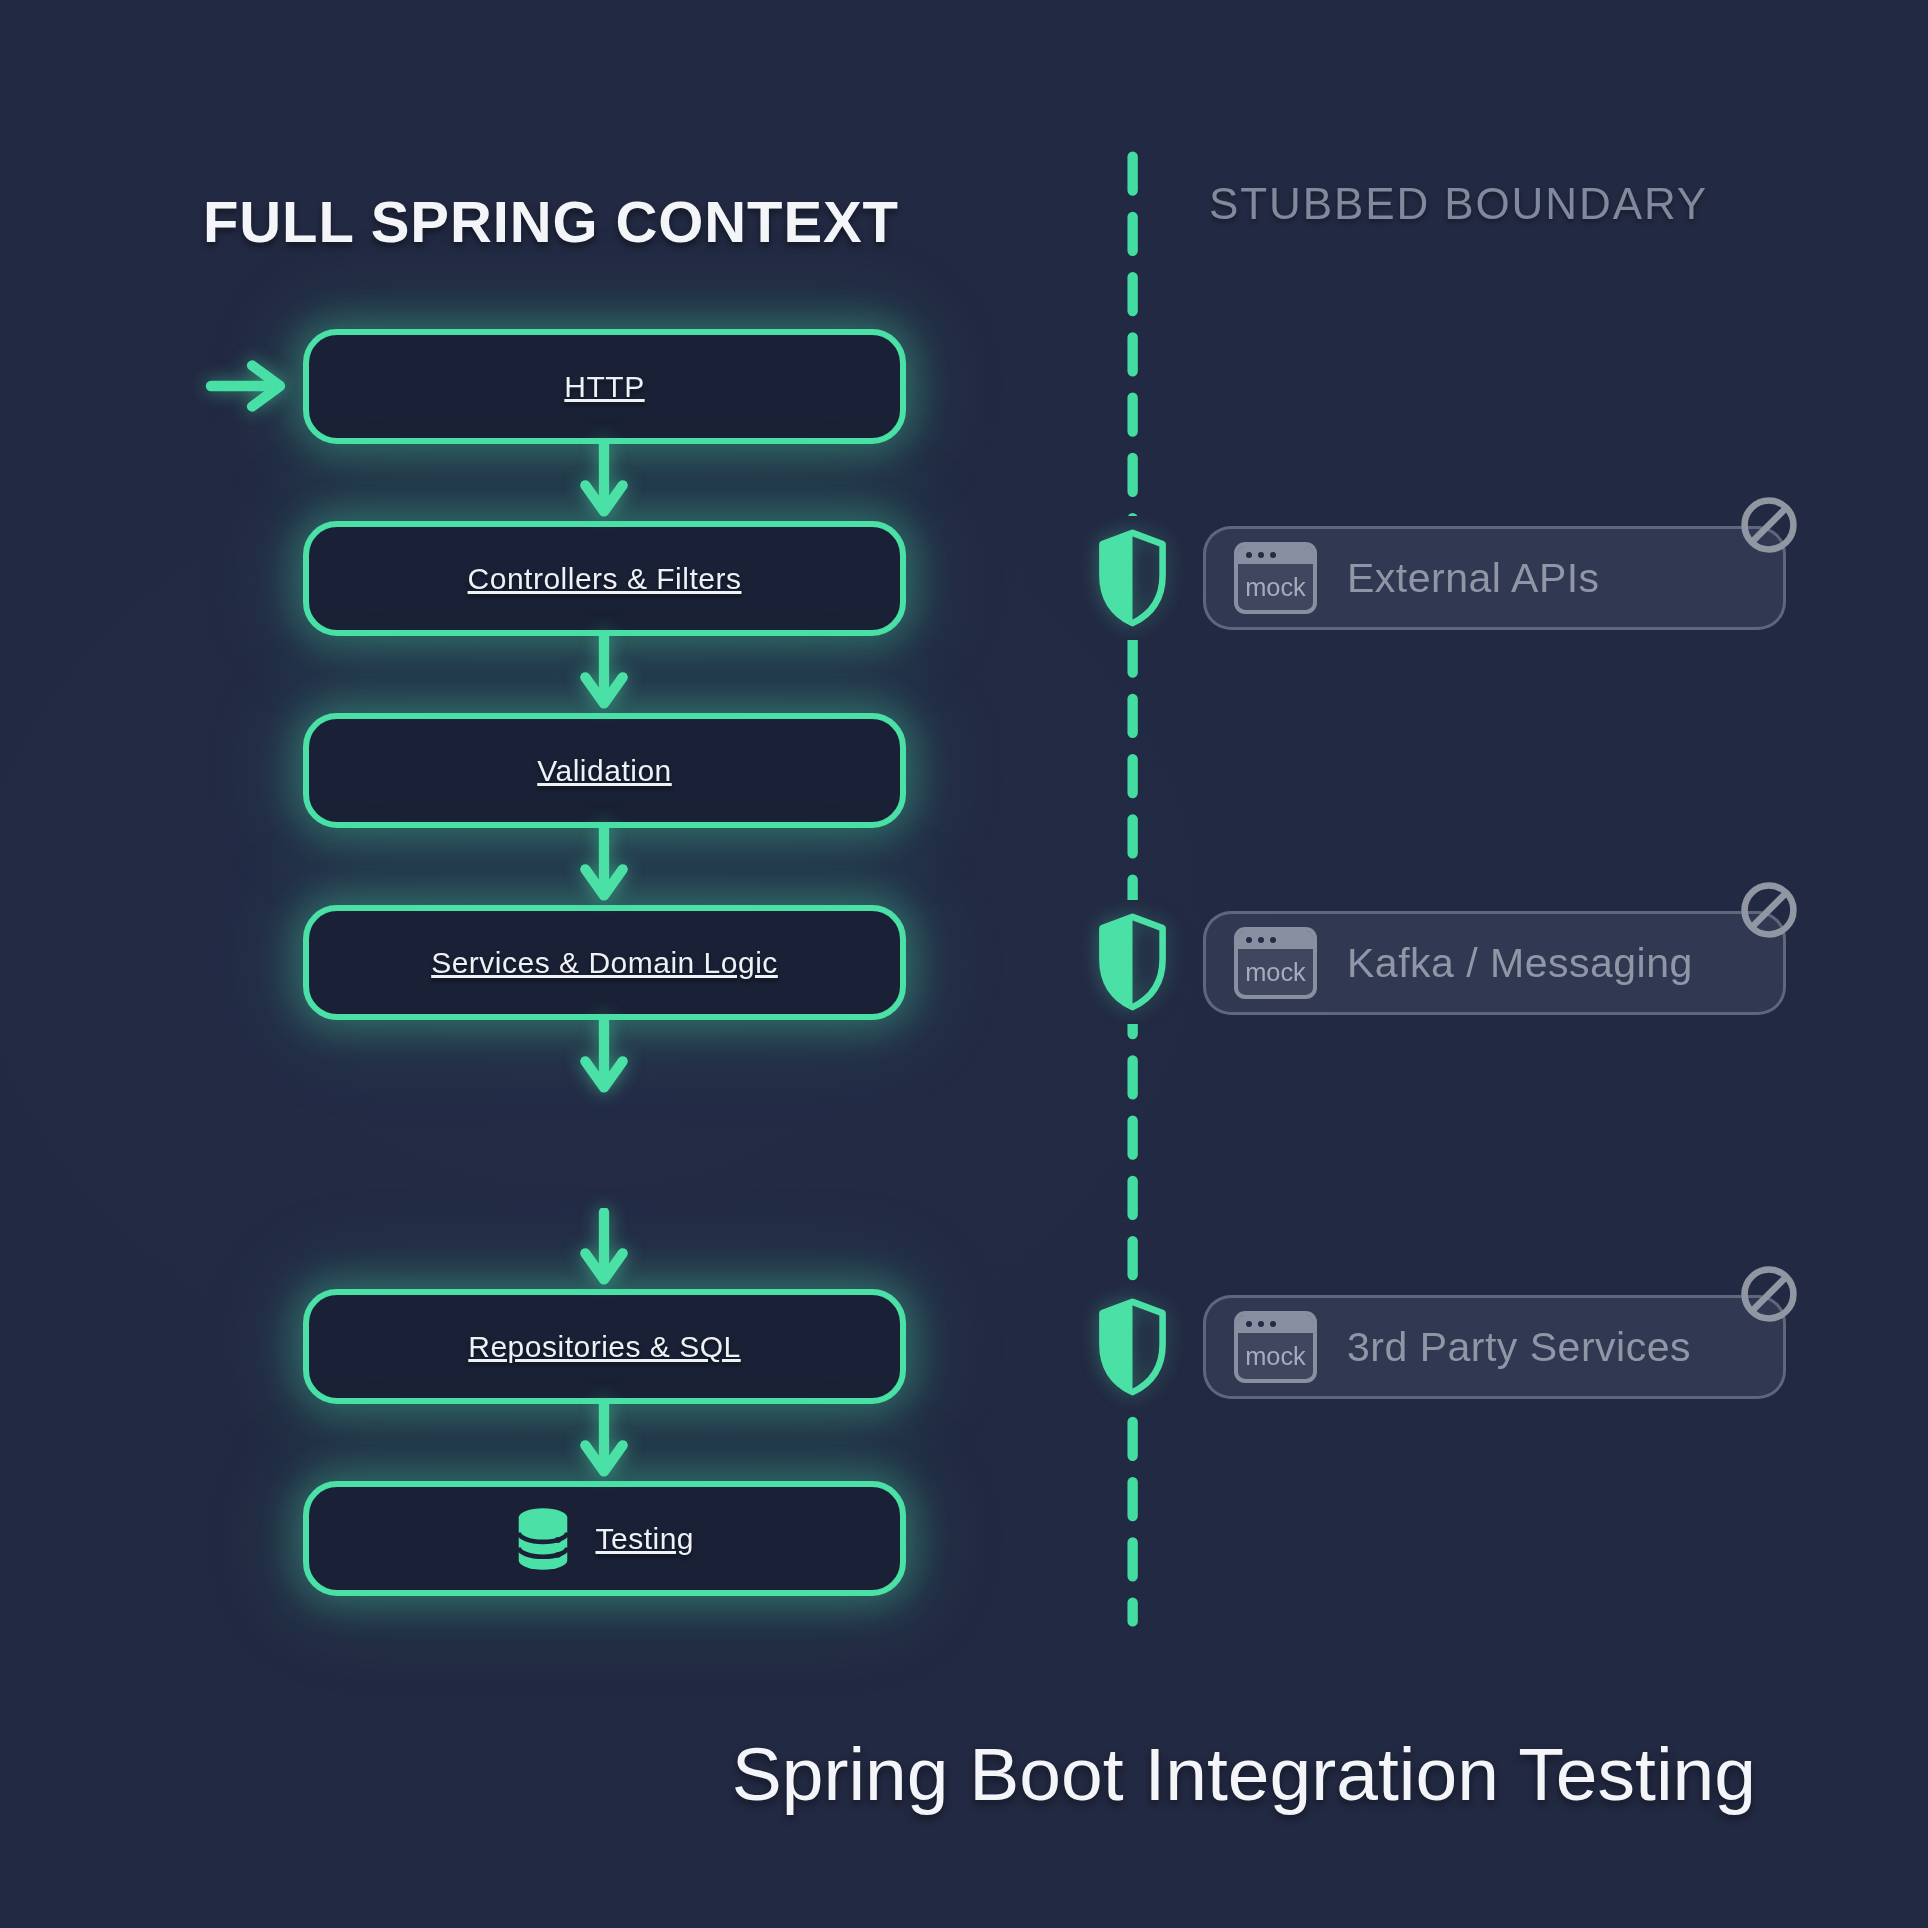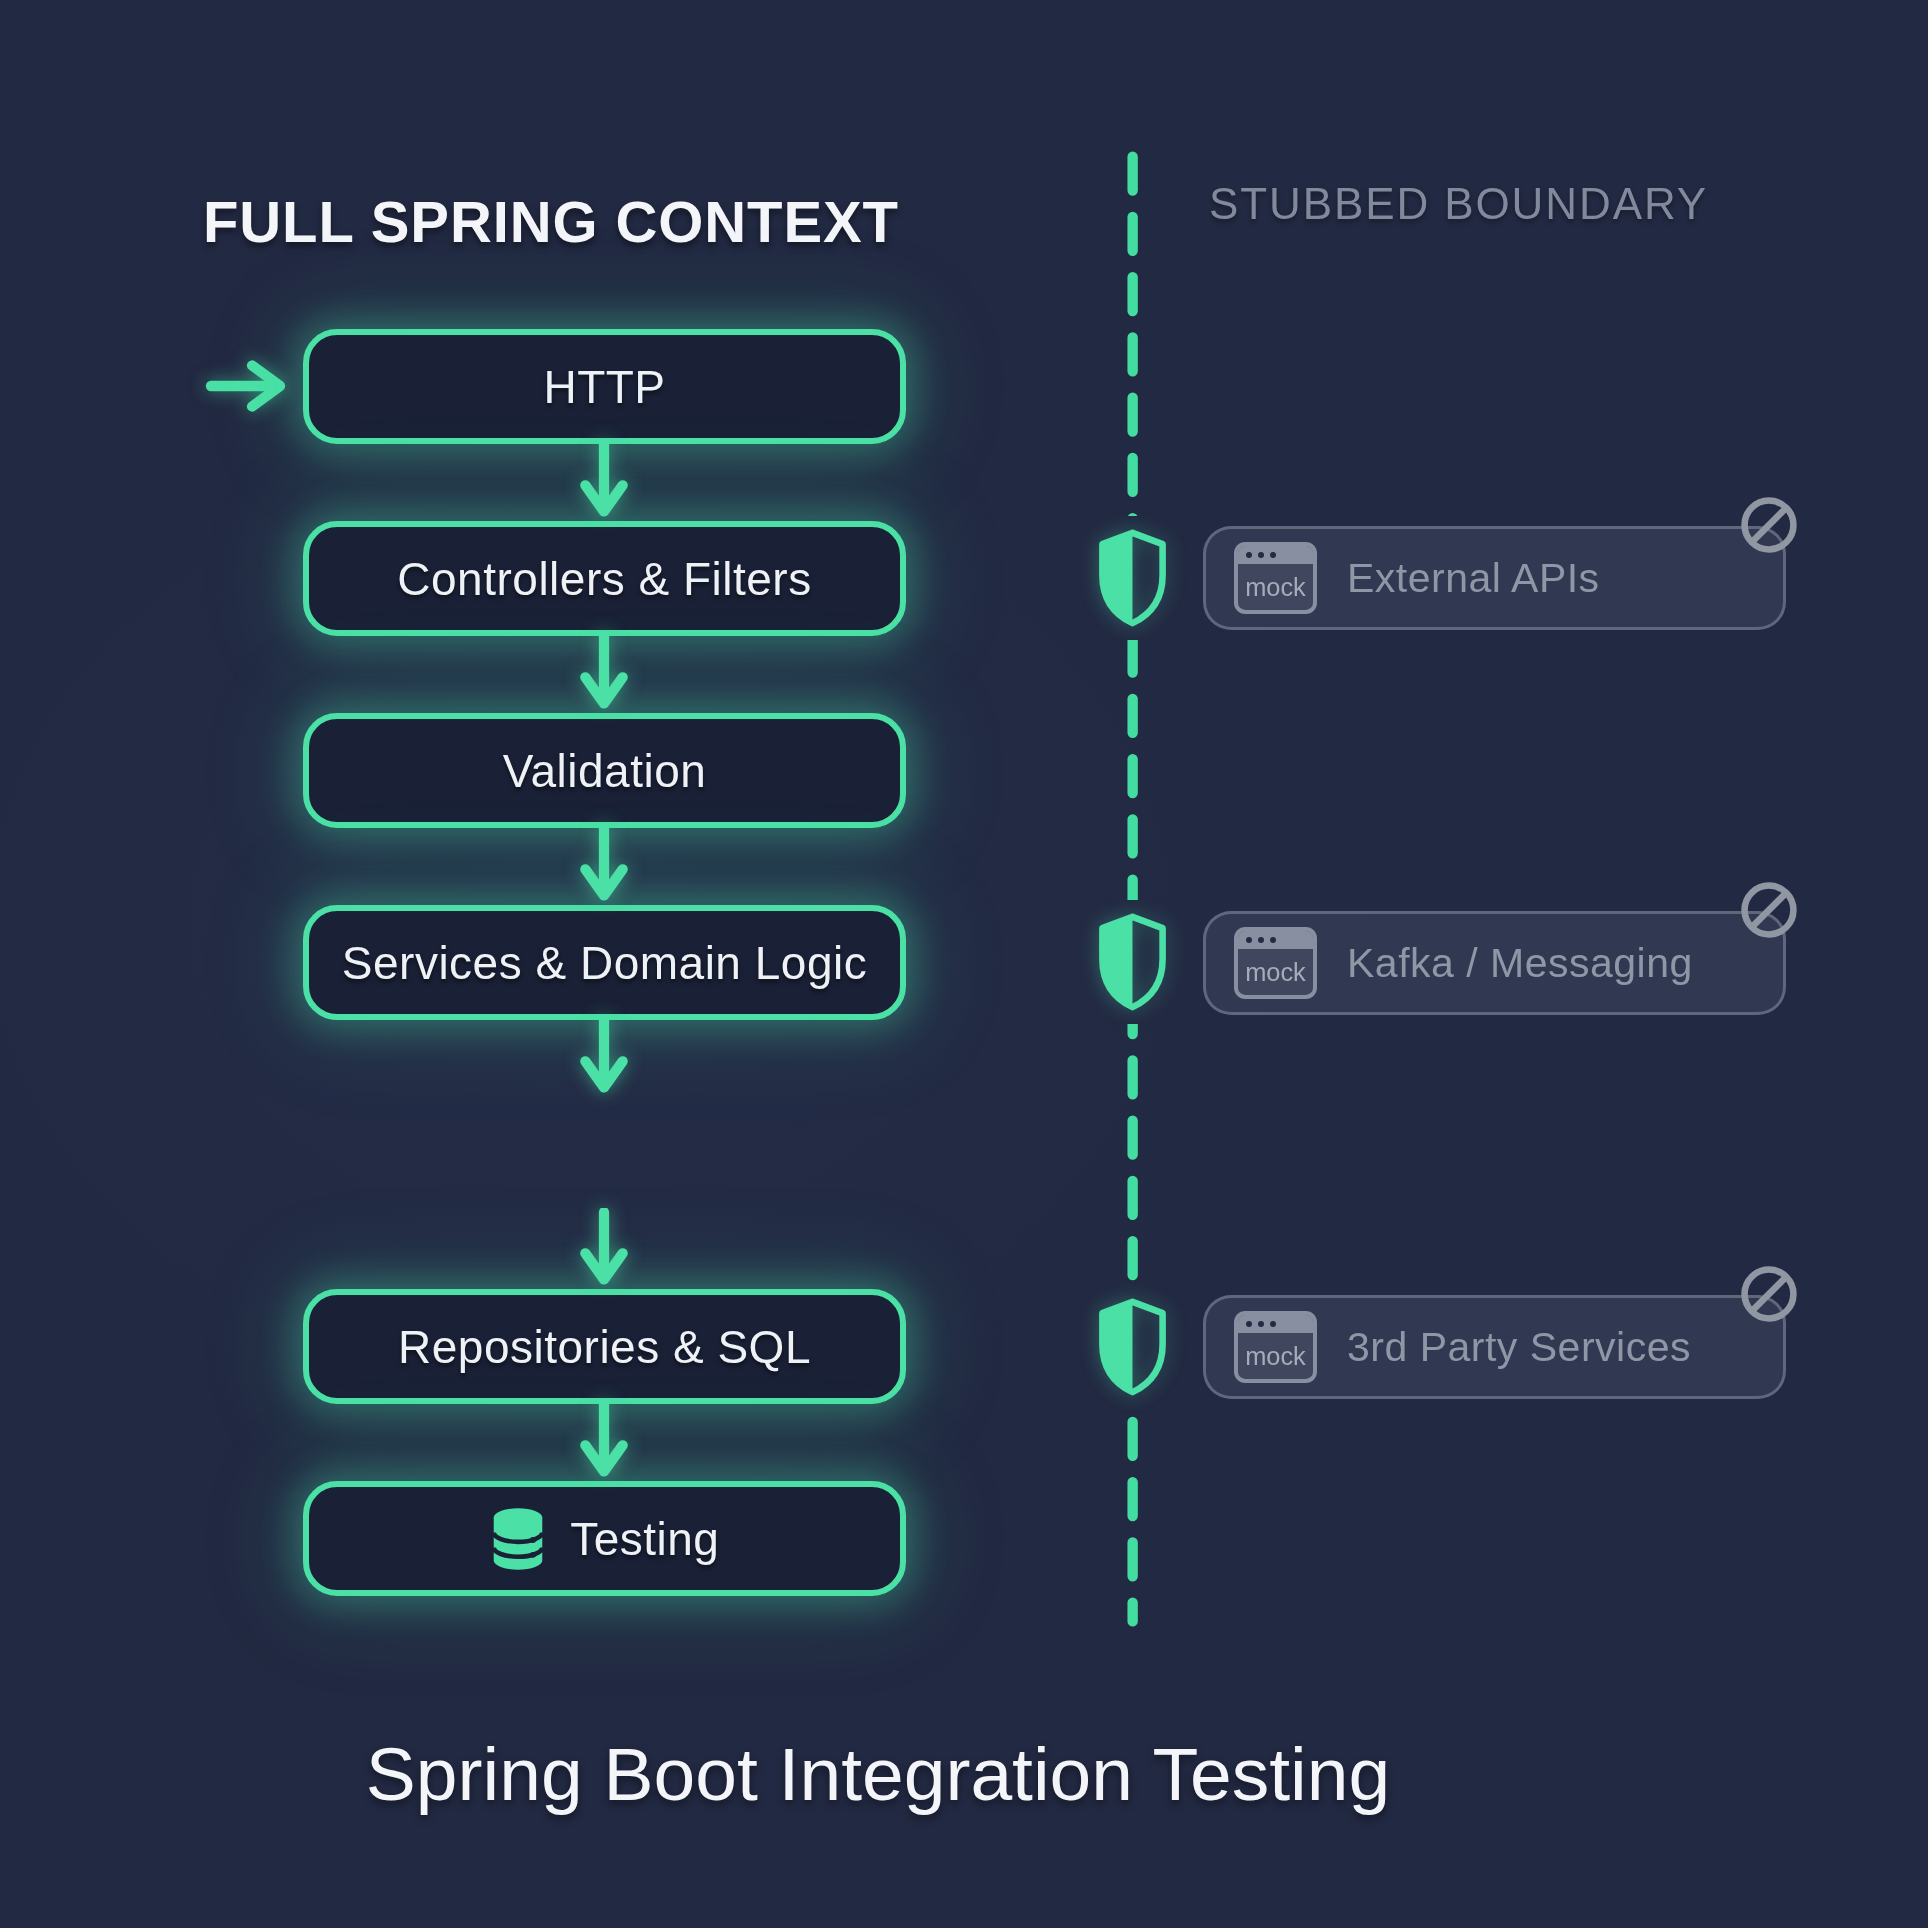--- a/index.html
+++ b/index.html
@@ -63,26 +63,27 @@
     background: #1a2136;
     border: 6.6px solid #4ae0a6;
     border-radius: 34px;
     box-shadow: 0 0 36px 9.4px rgba(72,222,164,0.32), 0 0 89px 24.5px rgba(72,222,164,0.10);
     display: flex;
     align-items: center;
     justify-content: center;
     gap: 24.5px;
   }
   .step-label {
-    font-size: 46px;
+    font-size: 30px;
     font-weight: 400;
     color: #eef1f6;
     letter-spacing: 0.5px;
     text-shadow: 0 2.8px 4.7px rgba(0,0,0,0.5);
     white-space: nowrap;
+    text-decoration: underline;
   }
   .flow-arrow {
     position: absolute;
     filter: drop-shadow(0 0 8.5px rgba(72,222,164,0.55));
   }
   
   .stub {
     position: absolute;
     left: 1203px;
     width: 583px;
@@ -147,21 +148,21 @@
     position: absolute;
     left: 1093px;
     filter: drop-shadow(0 0 9.4px rgba(72,222,164,0.35));
   }
   
   .footer-title {
     position: absolute;
     left: 0;
     top: 1731px;
     width: 1756px;
-    text-align: center;
+    text-align: right;
     font-size: 75px;
     font-weight: 500;
     color: #f3f5f9;
     text-shadow: 0 3.8px 8.5px rgba(0,0,0,0.45);
   }
 </style>
 </head>
 <body>
 
 <div class="canvas">

